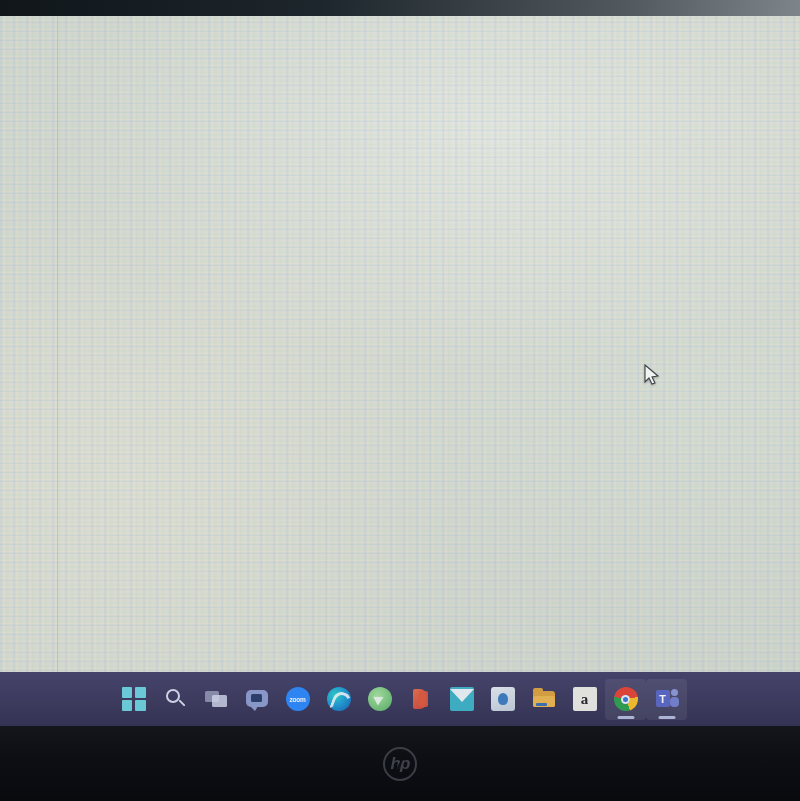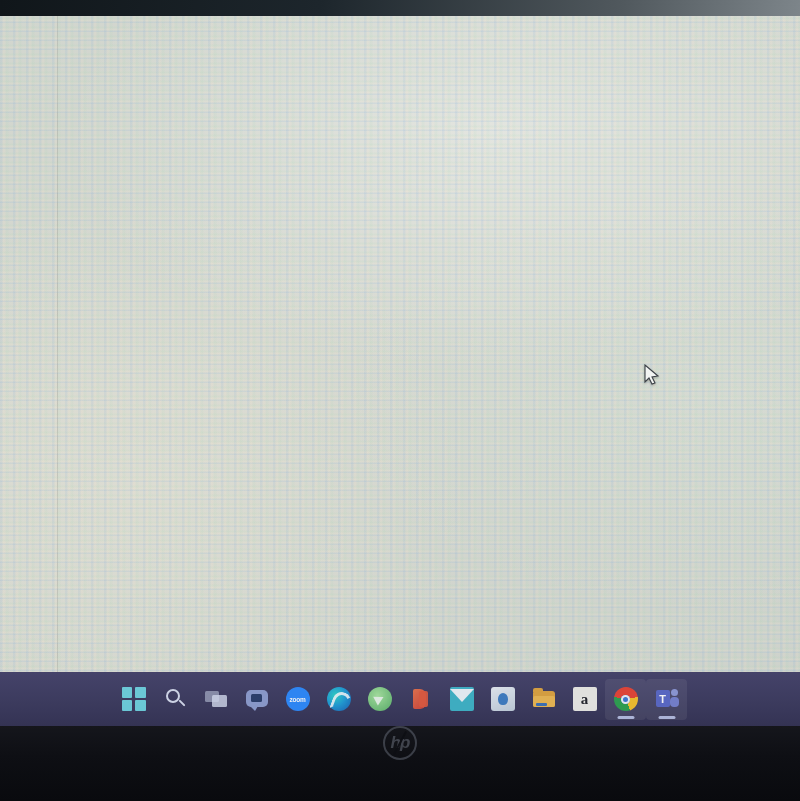--- a/index.html
+++ b/index.html
@@ -359,21 +359,21 @@
   .ic-teams .p1{ position:absolute; right:1px; top:2px; width:7px;height:7px;
     border-radius:50%; background:#8e9ad8;}
   .ic-teams .p2{ position:absolute; right:0px; top:10px; width:9px;height:10px;
     border-radius:4px; background:#7682d0;}
 
   
   .bezel-bottom{
     position:absolute; left:0; top:726px; width:800px; height:75px;
     background:linear-gradient(180deg,#15161c 0%,#0e0f14 40%,#090a0e 100%);
     z-index:9;
-    display:flex; align-items:flex-start; justify-content:center;
+    display:flex; align-items:center; justify-content:center;
   }
   .hp{
     width:34px; height:34px; border-radius:50%;
     border:2.5px solid rgba(120,126,140,.42);
     display:flex; align-items:center; justify-content:center;
     font-family:"Liberation Sans", sans-serif;
     font-size:17px; font-weight:bold; font-style:italic;
     color:rgba(125,131,145,.45);
     letter-spacing:-1px;
   }

